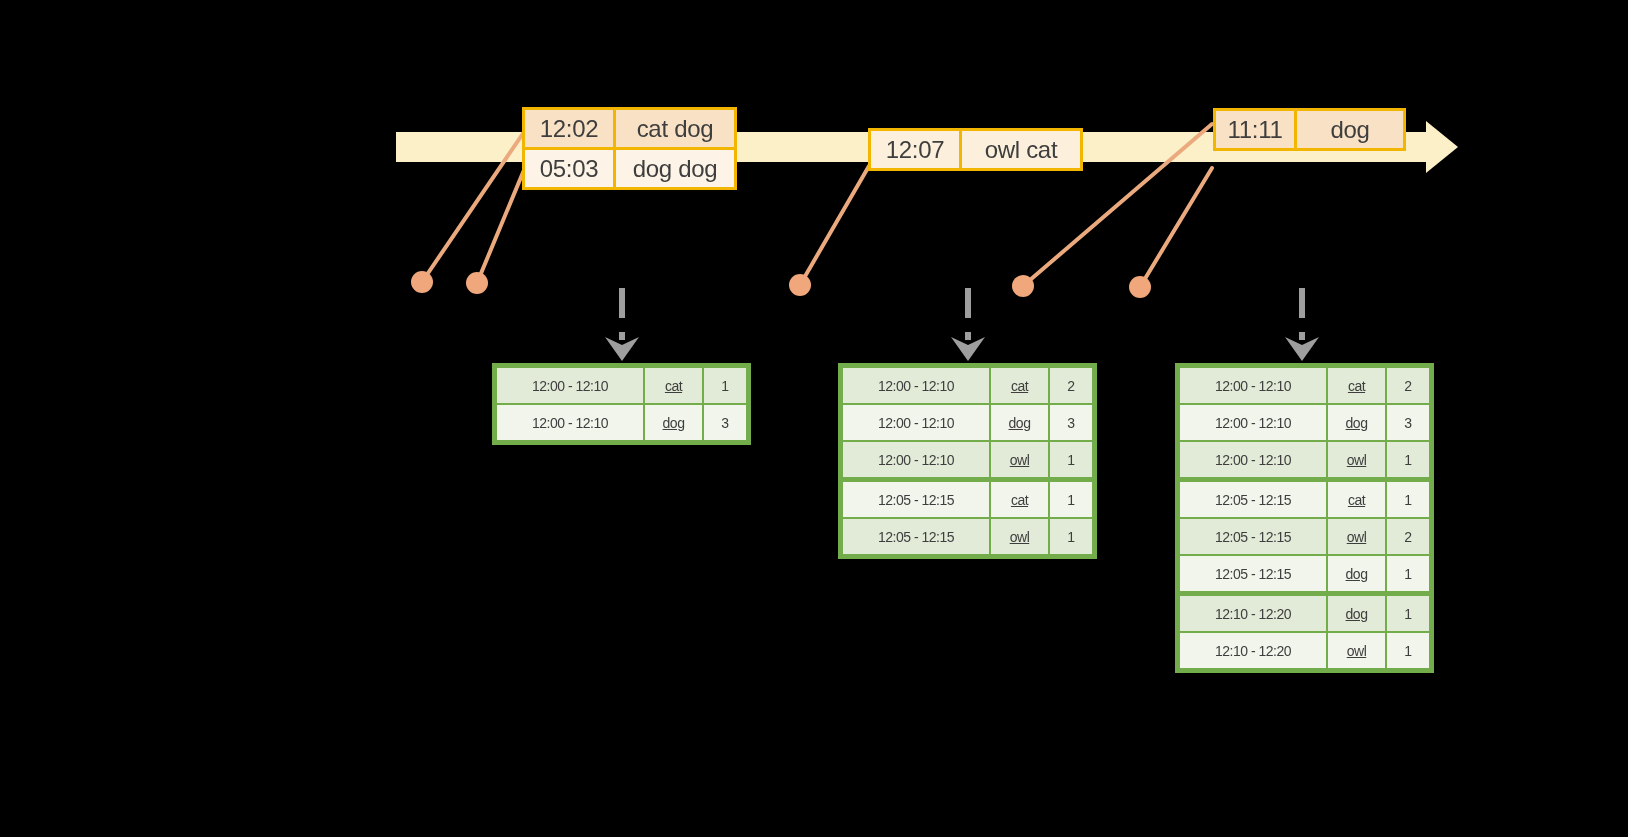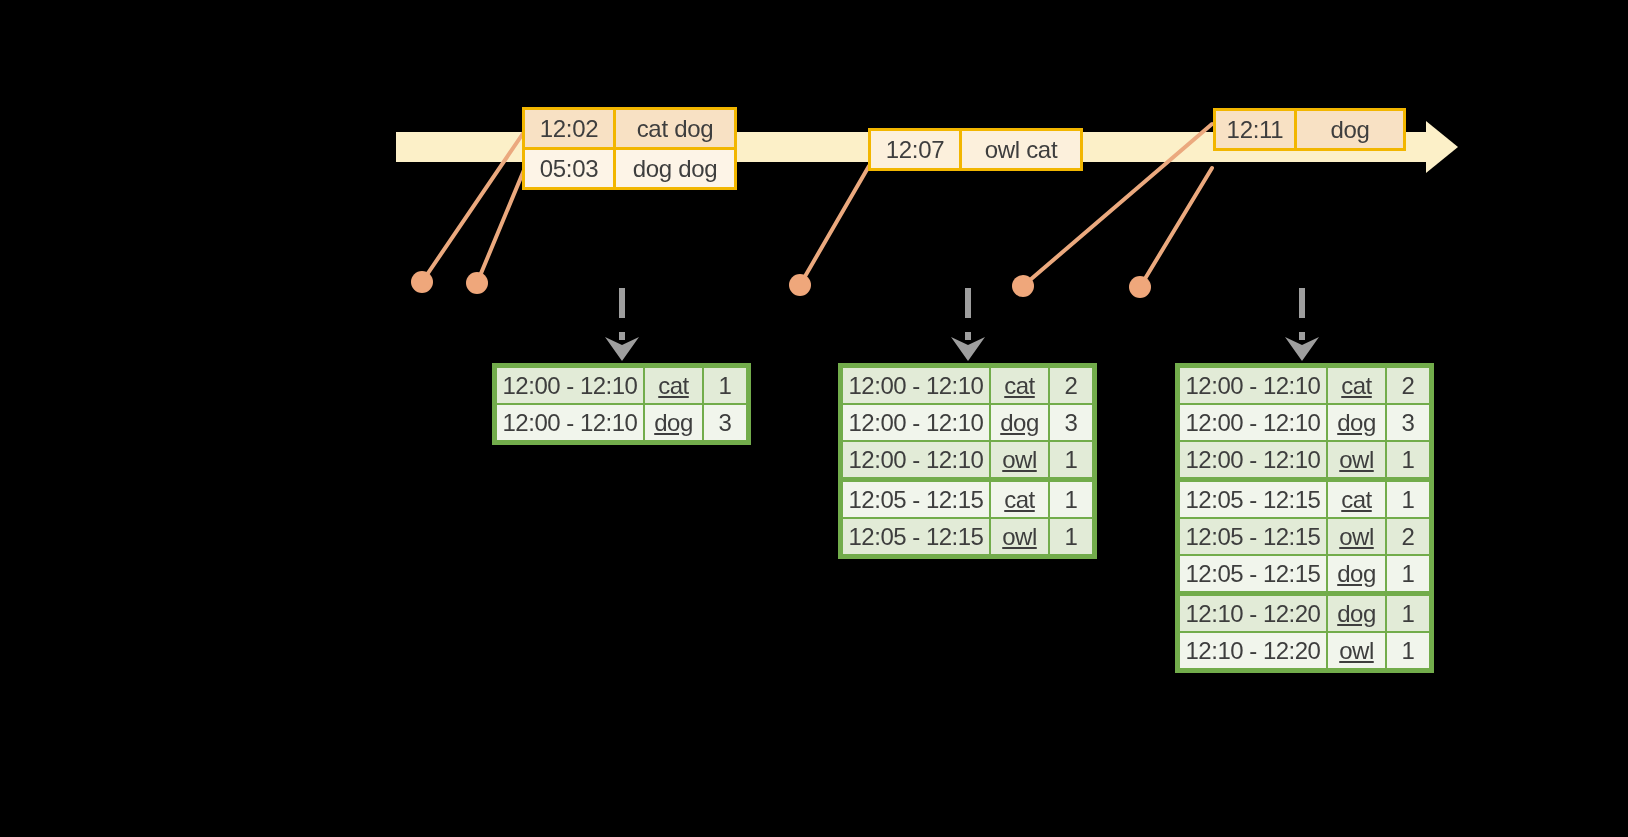--- a/index.html
+++ b/index.html
@@ -35,21 +35,21 @@
   table.event.small .e-words { min-width:94px; }
   tr.ev-dark  td { background:var(--event_row_dark); }
   tr.ev-light td { background:var(--event_row_light); }
   tr.ev-single td { background:var(--event_row_single); }
 
   
   table.result { position:absolute; border-collapse:collapse; border:5px solid var(--result_border); }
   table.result td {
     border:2px solid var(--result_border);
     height:35px; padding:0; text-align:center; vertical-align:middle;
-    font-size:24px; letter-spacing:-0.5px; color:var(--text); white-space:nowrap;
+    font-size:14px; letter-spacing:-0.5px; color:var(--text); white-space:nowrap;
   }
   .r-window { width:146px; }
   .r-word   { width:57px;text-decoration:underline; }
   .r-count  { width:42px; }
   tr.r-dark  td { background:var(--result_row_dark); }
   tr.r-light td { background:var(--result_row_light); }
   tr.group-end td { border-bottom:5px solid var(--result_border); }
 </style>
 </head>
 <body>
@@ -101,21 +101,21 @@
         <tr class="ev-single">
       <td class="e-time">12:07</td>
       <td class="e-words">owl cat</td>
     </tr>
   </tbody>
     </table>
 
   <table class="event small" style="left:1213px; top:64px;">
     <tbody>
         <tr class="ev-dark">
-      <td class="e-time">12:11</td>
+      <td class="e-time">11:11</td>
       <td class="e-words">dog</td>
     </tr>
   </tbody>
     </table>
 
   <table class="result" style="left:492px; top:319px;">
     <tbody>
         <tr class="r-dark">
       <td class="r-window">12:00 - 12:10</td>
       <td class="r-word">cat</td>

